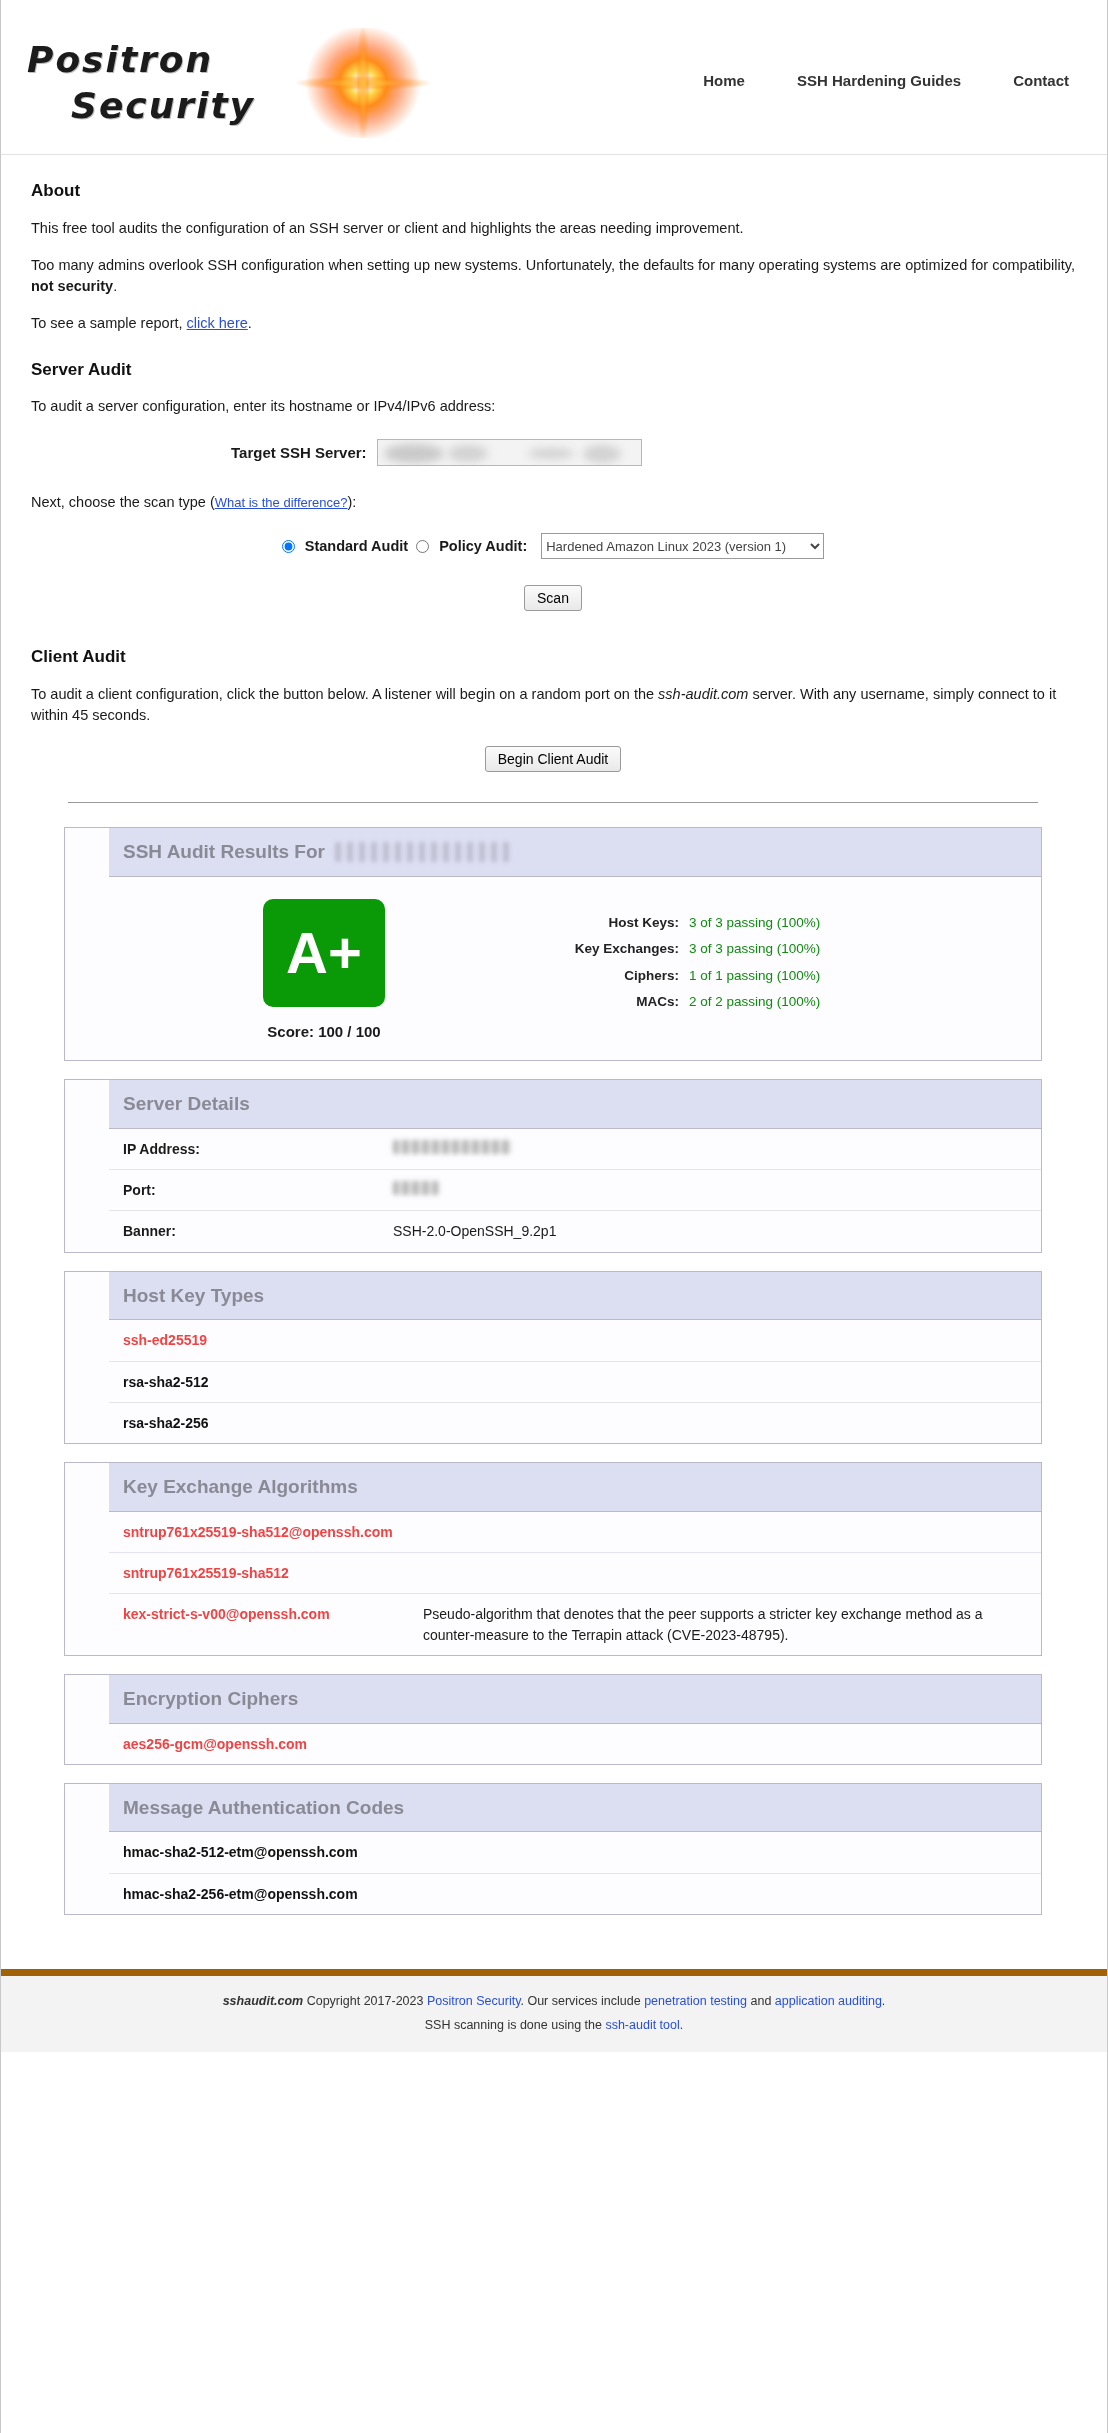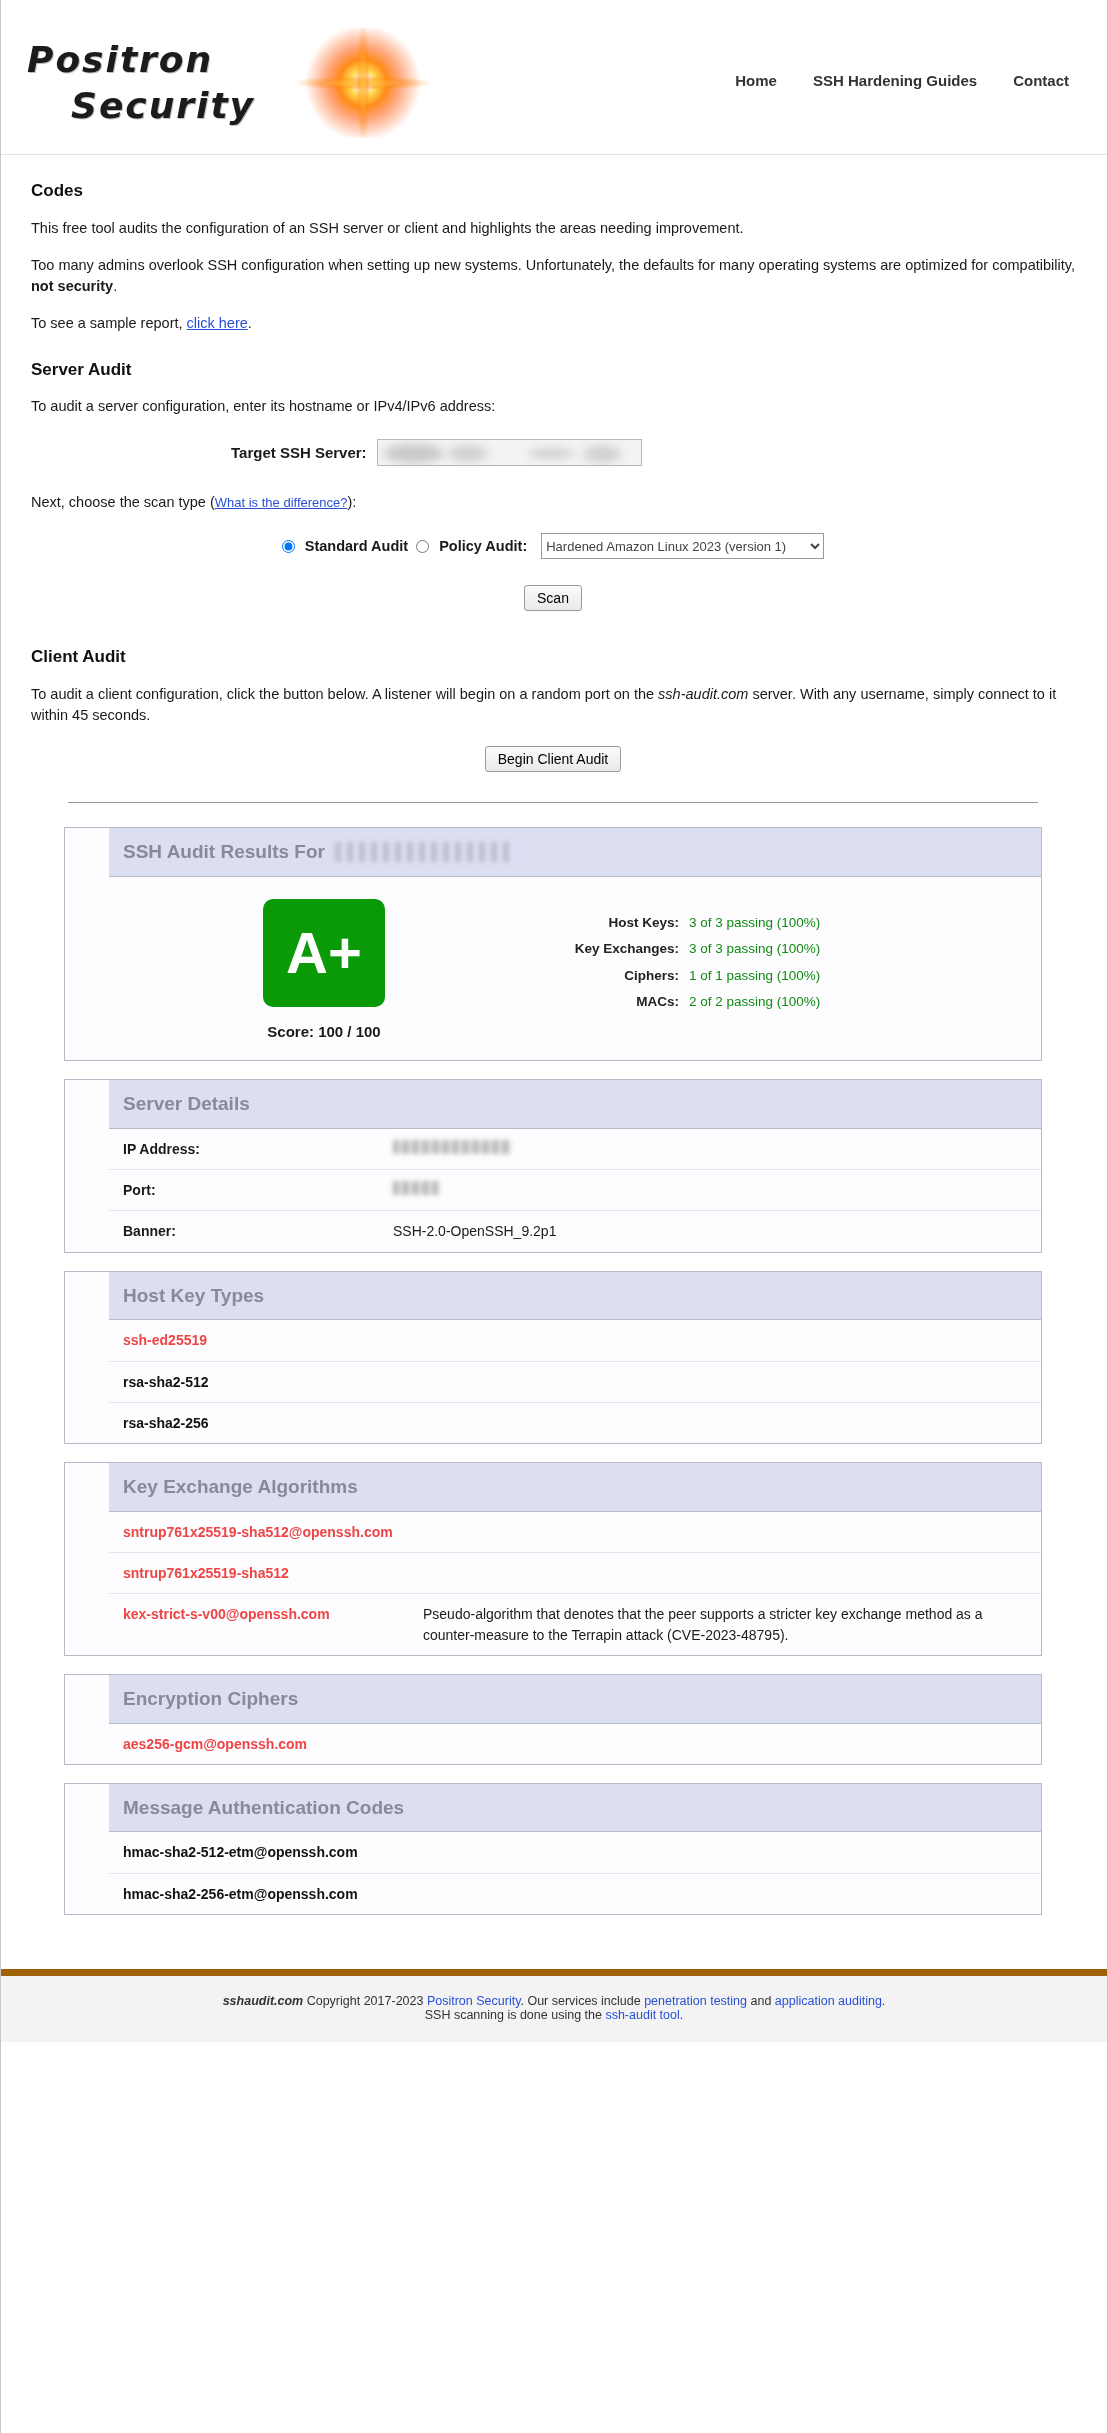--- a/index.html
+++ b/index.html
@@ -74,21 +74,21 @@
   }
   .logo-star:before {
     width: 132px; height: 14px; transform: translate(-50%,-50%);
   }
   .logo-star:after {
     width: 14px; height: 110px; transform: translate(-50%,-50%);
   }
   .main-nav {
     display: flex;
     align-items: center;
-    gap: 36px;
+    gap: 52px;
     padding-right: 6px;
   }
   .main-nav a {
     color: #333333;
     text-decoration: none;
     font-size: 15px;
     font-weight: bold;
   }
   
   .content {
@@ -282,21 +282,21 @@
   .site-footer {
     margin-top: 26px;
     border-top: 7px solid #a16207;
     background: #f3f3f3;
     padding: 18px 10px 20px 10px;
     text-align: center;
     font-size: 12.5px;
     color: #333;
   }
   .site-footer a { color: #2a4fd6; text-decoration: none; }
-  .site-footer .line2 { }
+  .site-footer .line2 { margin-top: 10px; }
 </style>
 </head>
 <body>
 
 <div class="page">
 
   <div class="site-header">
     <div class="logo-wrap">
       <div class="logo-text">
         <span>Positron</span>
@@ -306,21 +306,21 @@
     </div>
     <div class="main-nav">
       <a href="#">Home</a>
       <a href="#">SSH Hardening Guides</a>
       <a href="#">Contact</a>
     </div>
   </div>
 
   <div class="content">
 
-    <h2 class="section first">Codes</h2>
+    <h2 class="section first">About</h2>
     <p>This free tool audits the configuration of an SSH server or client and highlights the areas needing improvement.</p>
     <p>
       <span>Too many admins overlook SSH configuration when setting up new systems. Unfortunately, the defaults for many operating systems are optimized for compatibility, </span><span class="bold">not security</span><span>.</span>
     </p>
     <p>
       <span>To see a sample report, </span><a class="inline" href="#">click here</a><span>.</span>
     </p>
 
     <h2 class="section">Server Audit</h2>
     <p>To audit a server configuration, enter its hostname or IPv4/IPv6 address:</p>

